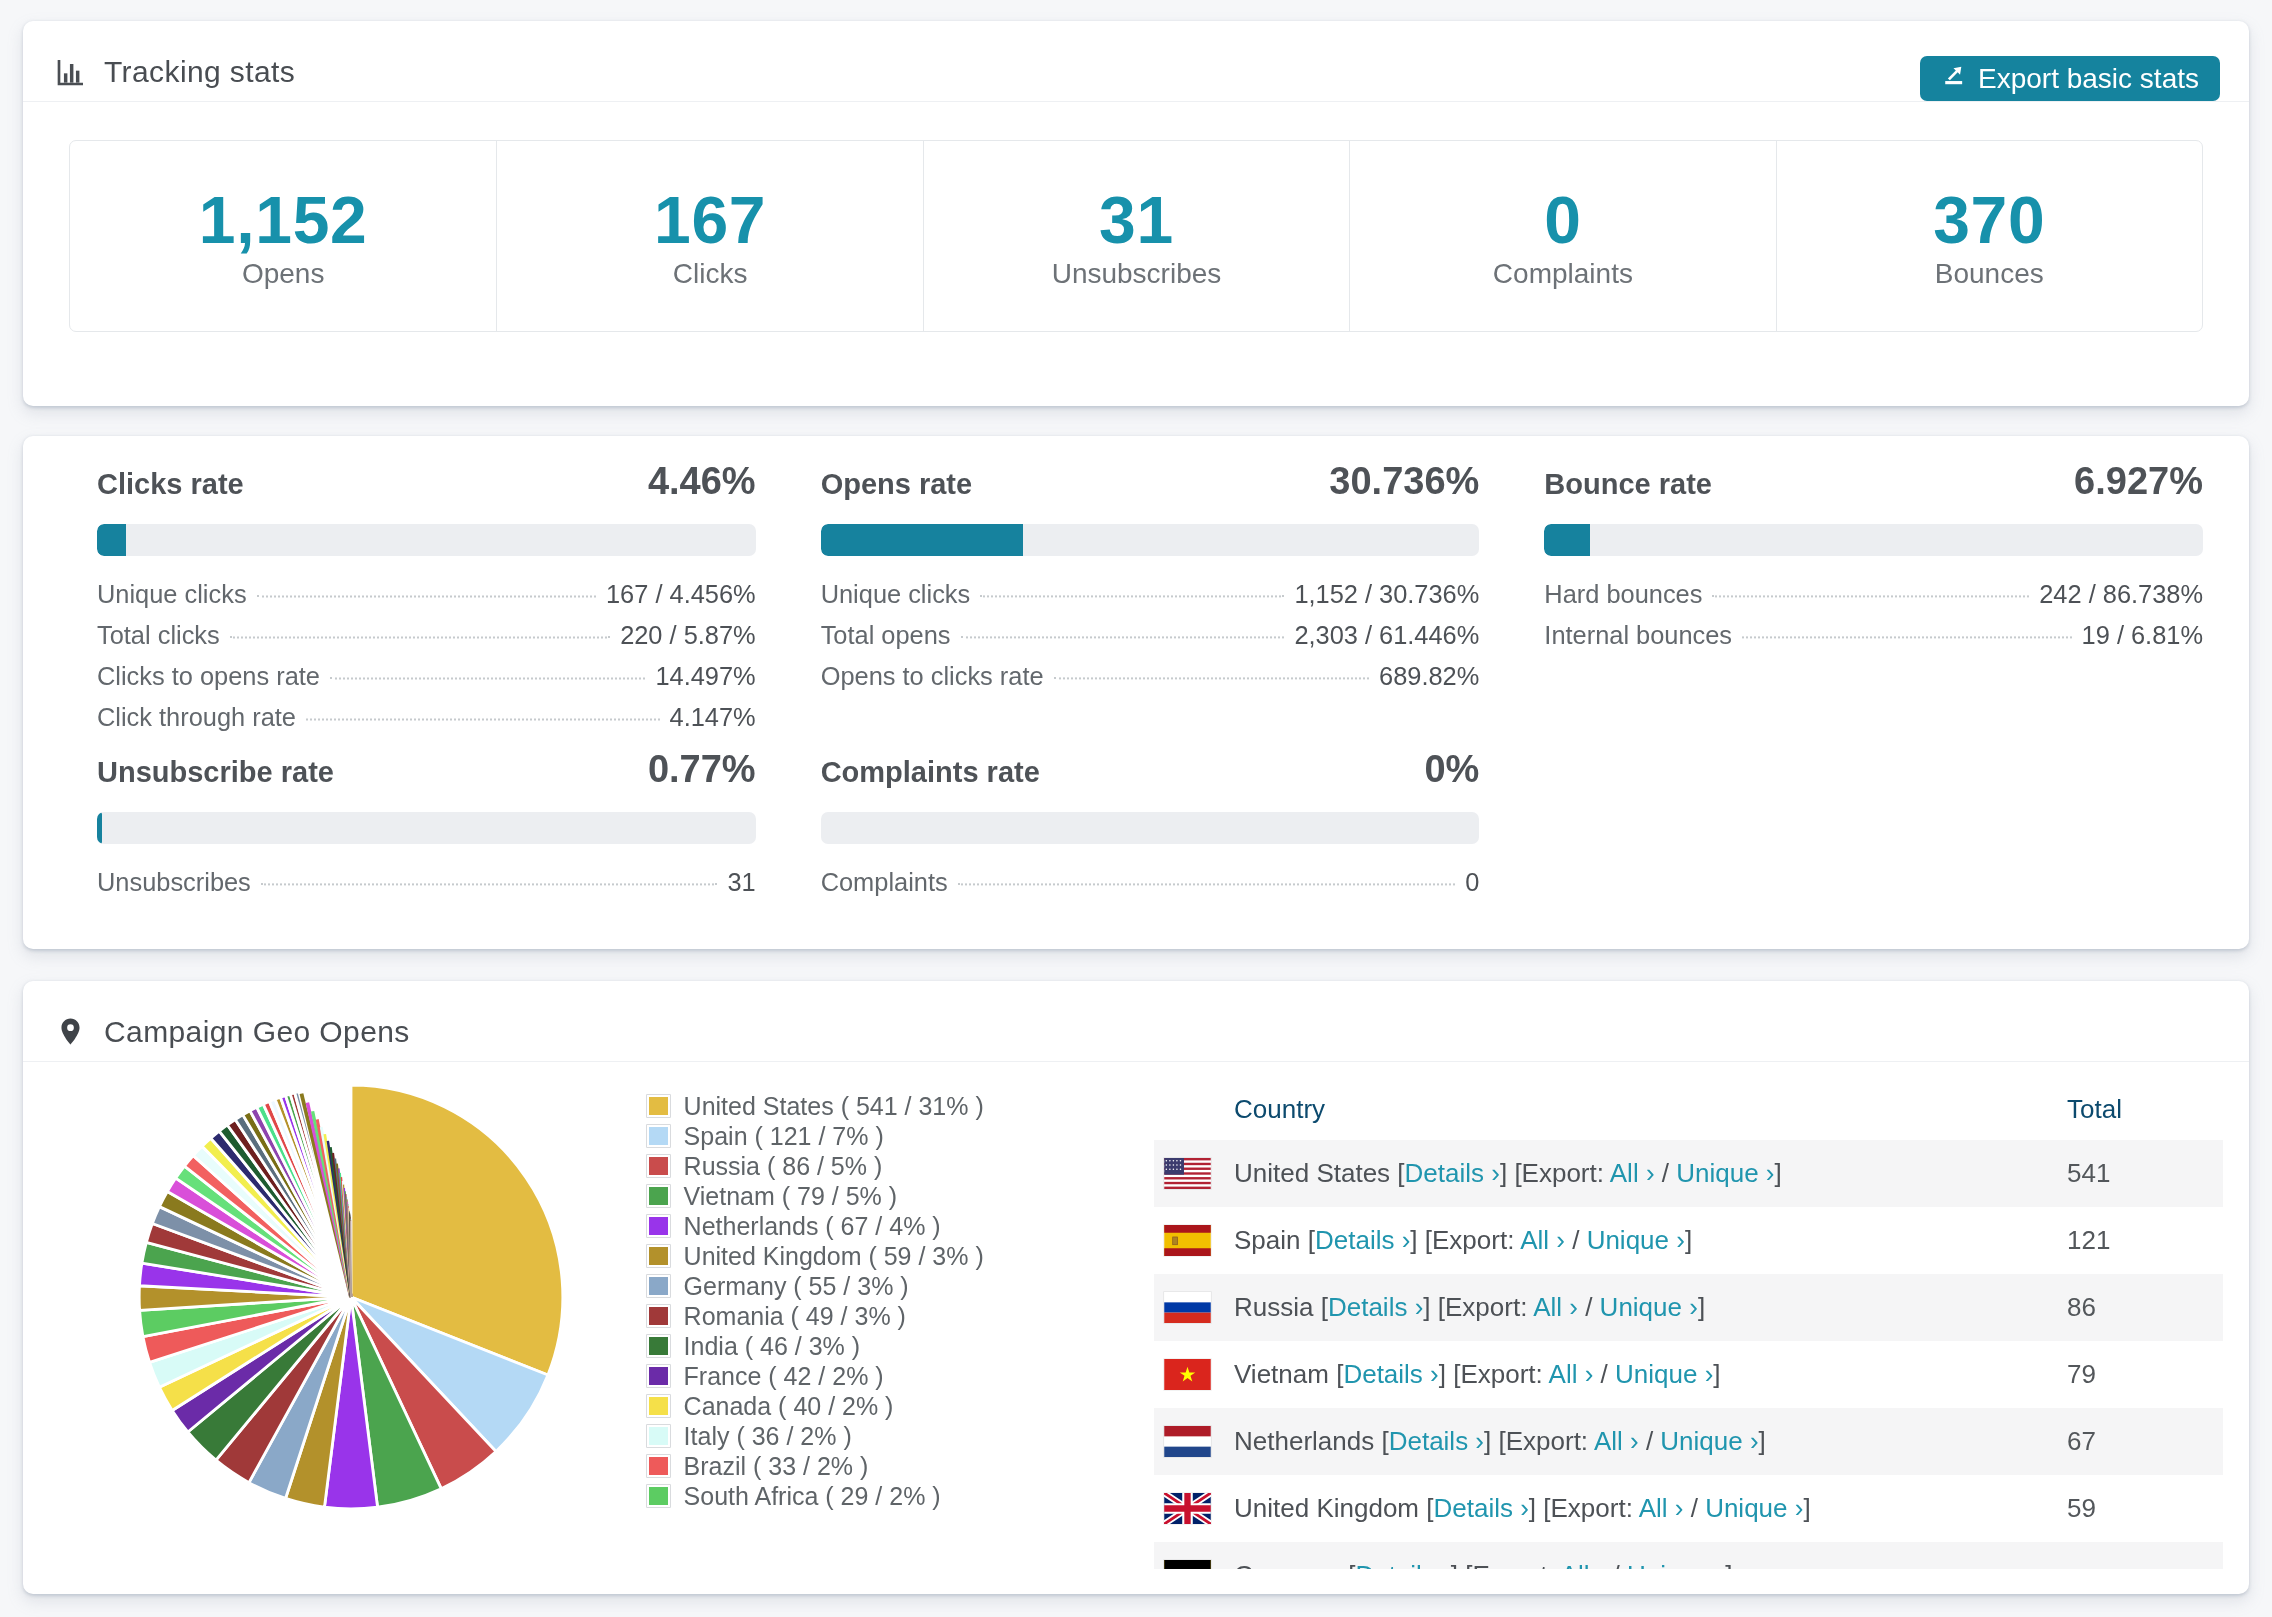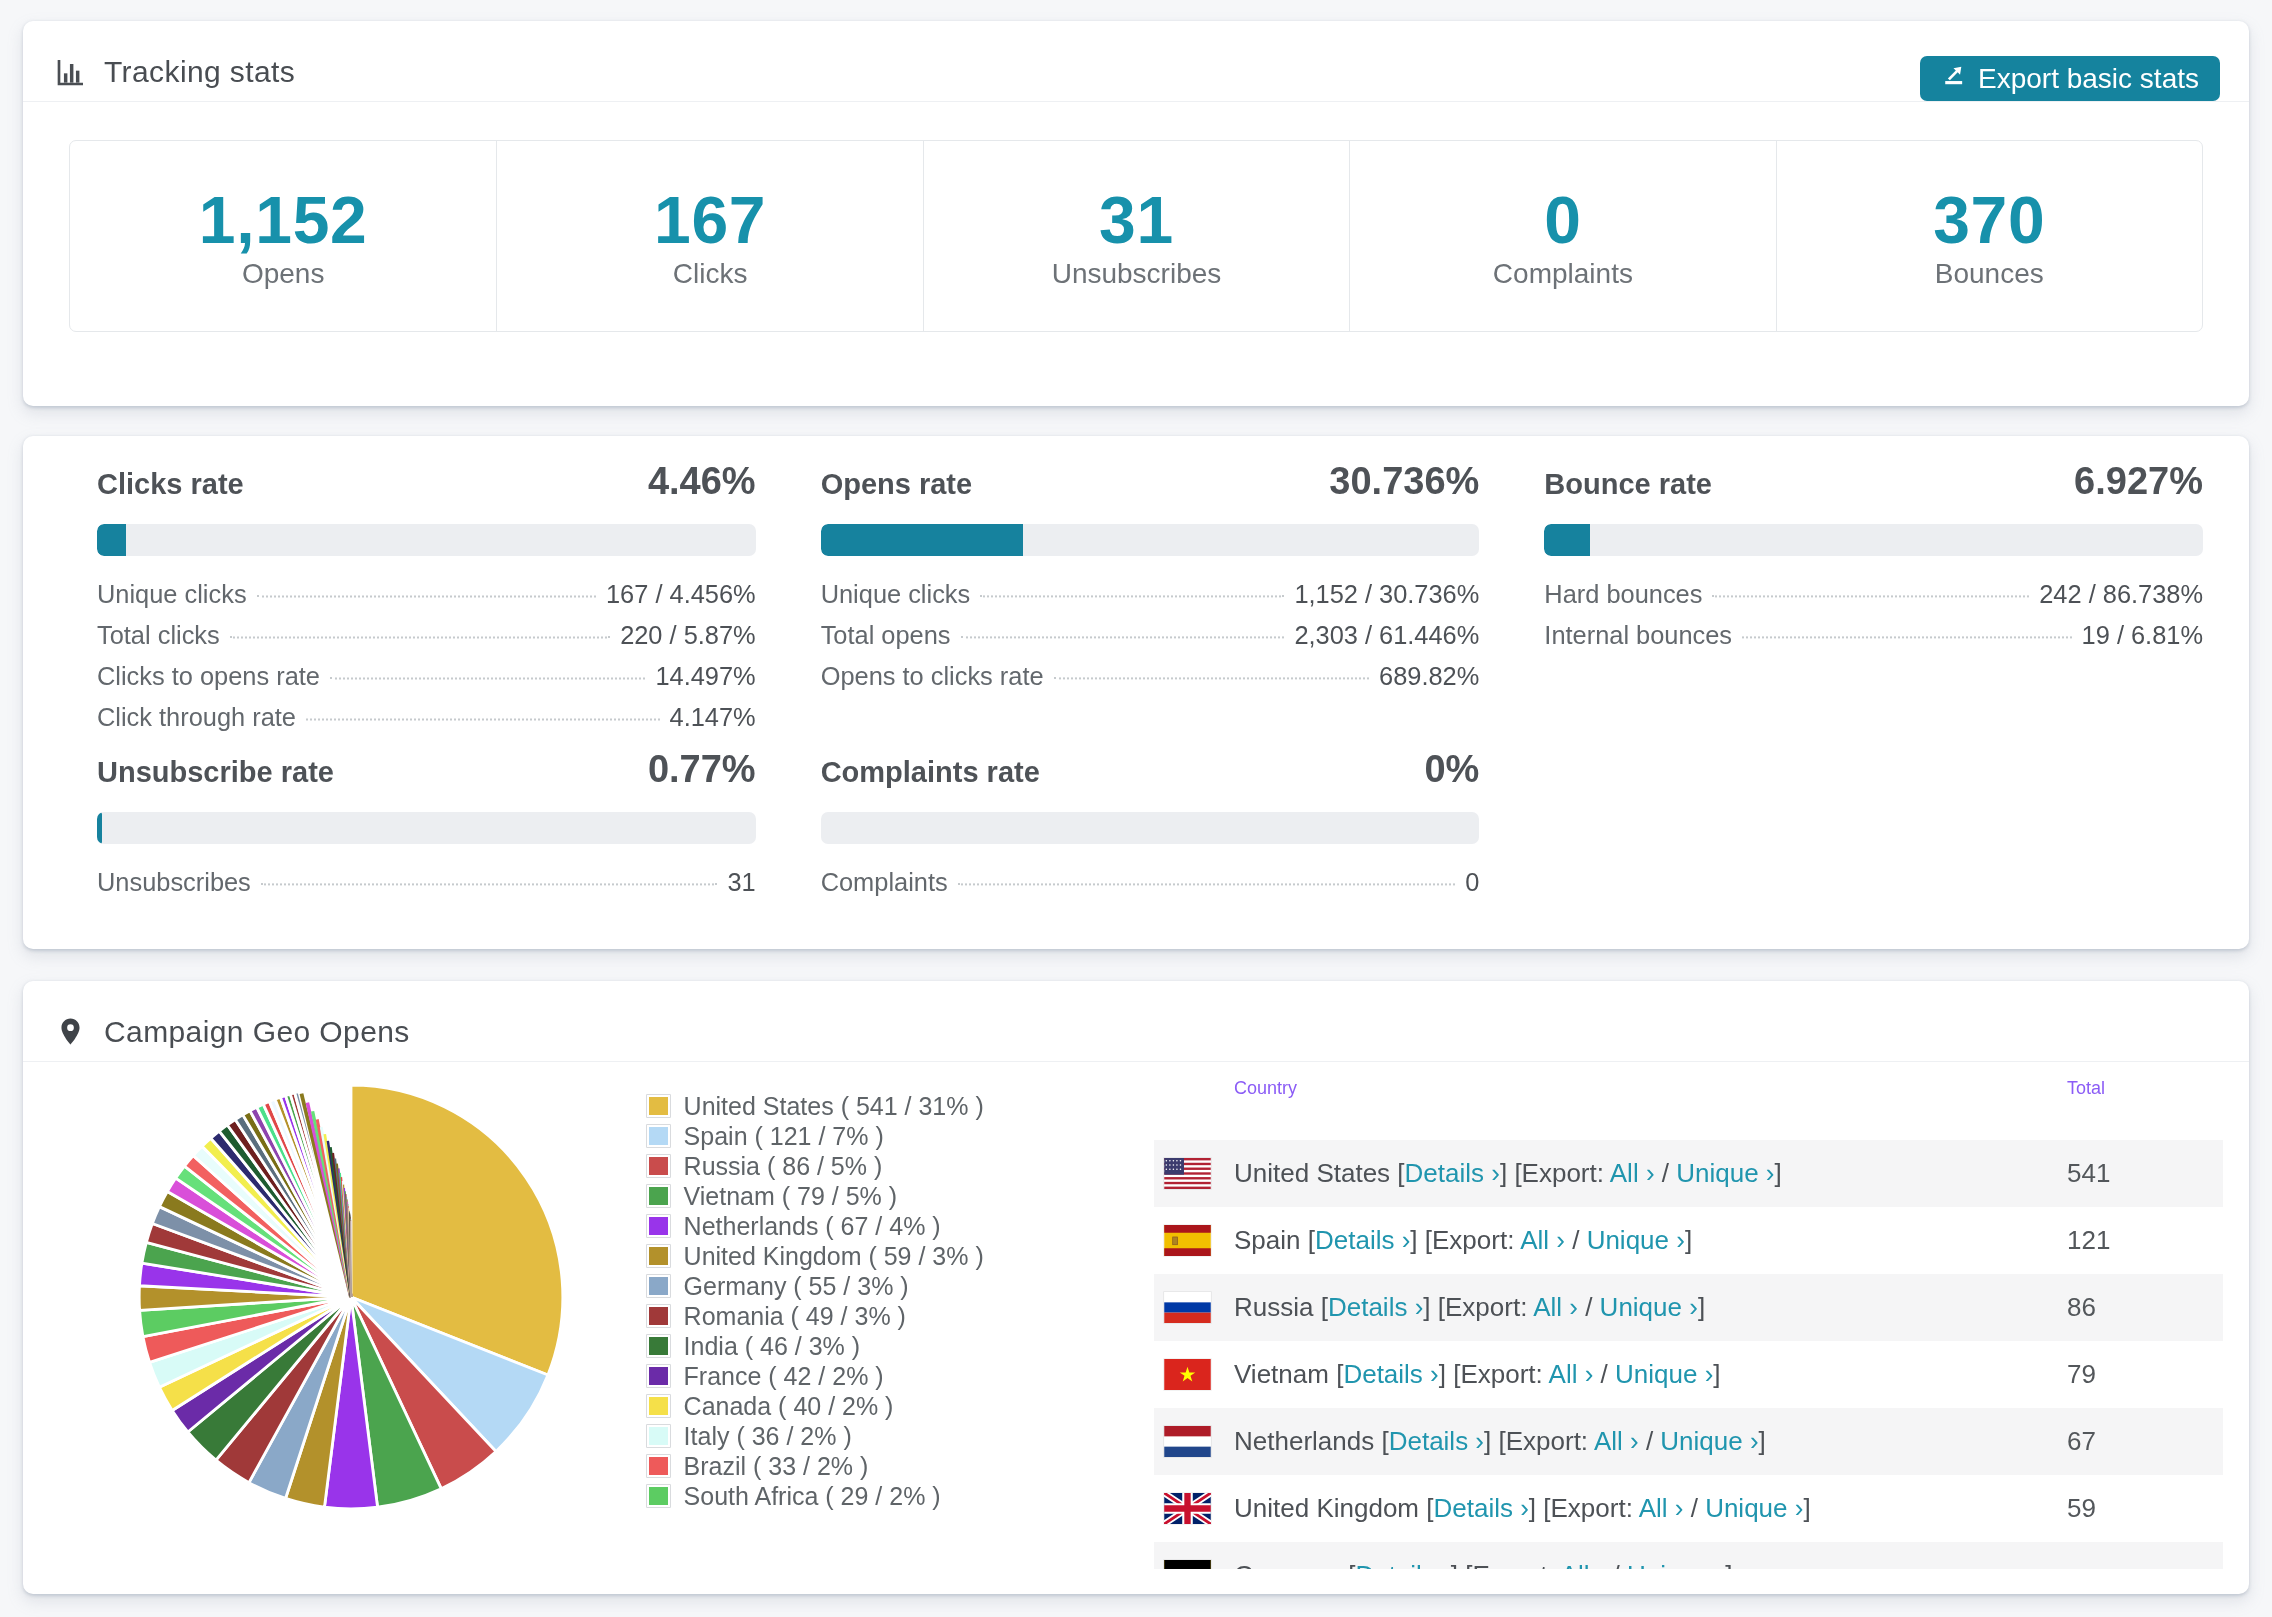--- a/index.html
+++ b/index.html
@@ -54,21 +54,21 @@
   .leader { flex:1; border-bottom:2.1px dotted #c6cacd; margin:0 10px; transform:translateY(-5.6px); }
   .dval { color:#4d5156; white-space:nowrap; }
 
   
   #geo-pie { position:absolute; left:95px; top:83px; }
   #geo-legend { position:absolute; left:624px; top:110px; list-style:none; }
   #geo-legend li { display:flex; align-items:center; gap:14px; height:30px; font-size:25px; color:#5f6468; }
   .swatch { width:22.6px; height:22.6px; flex:0 0 auto; border:2.1px solid #fff; box-shadow:0 0 0 0.7px #c9ccd0; }
 
   #geo-table { position:absolute; left:1131px; top:97px; width:1069px; height:491px; overflow:hidden; }
-  .thead { position:relative; height:62px; display:flex; font-size:18px; color:#8b5cf6; }
+  .thead { position:relative; height:62px; display:flex; align-items:center; font-size:26px; color:#0c4a6e; }
   .th-country { margin-left:80px; }
   .th-total { position:absolute; left:913px; }
   .trow { position:relative; height:67px; display:flex; align-items:center; font-size:26px; }
   .trow.stripe { background:#f5f5f6; }
   .flag { position:absolute; left:10px; top:17.6px; width:47px; height:31px; box-shadow:0 0 0 0.7px rgba(0,0,0,.08); }
   .flag svg { display:block; }
   .cname { margin-left:80px; color:#4d5156; white-space:nowrap; }
   .lnk { color:#2095ae; text-decoration:none; cursor:pointer; }
   .ttotal { position:absolute; left:913px; color:#53575b; }
 </style>

